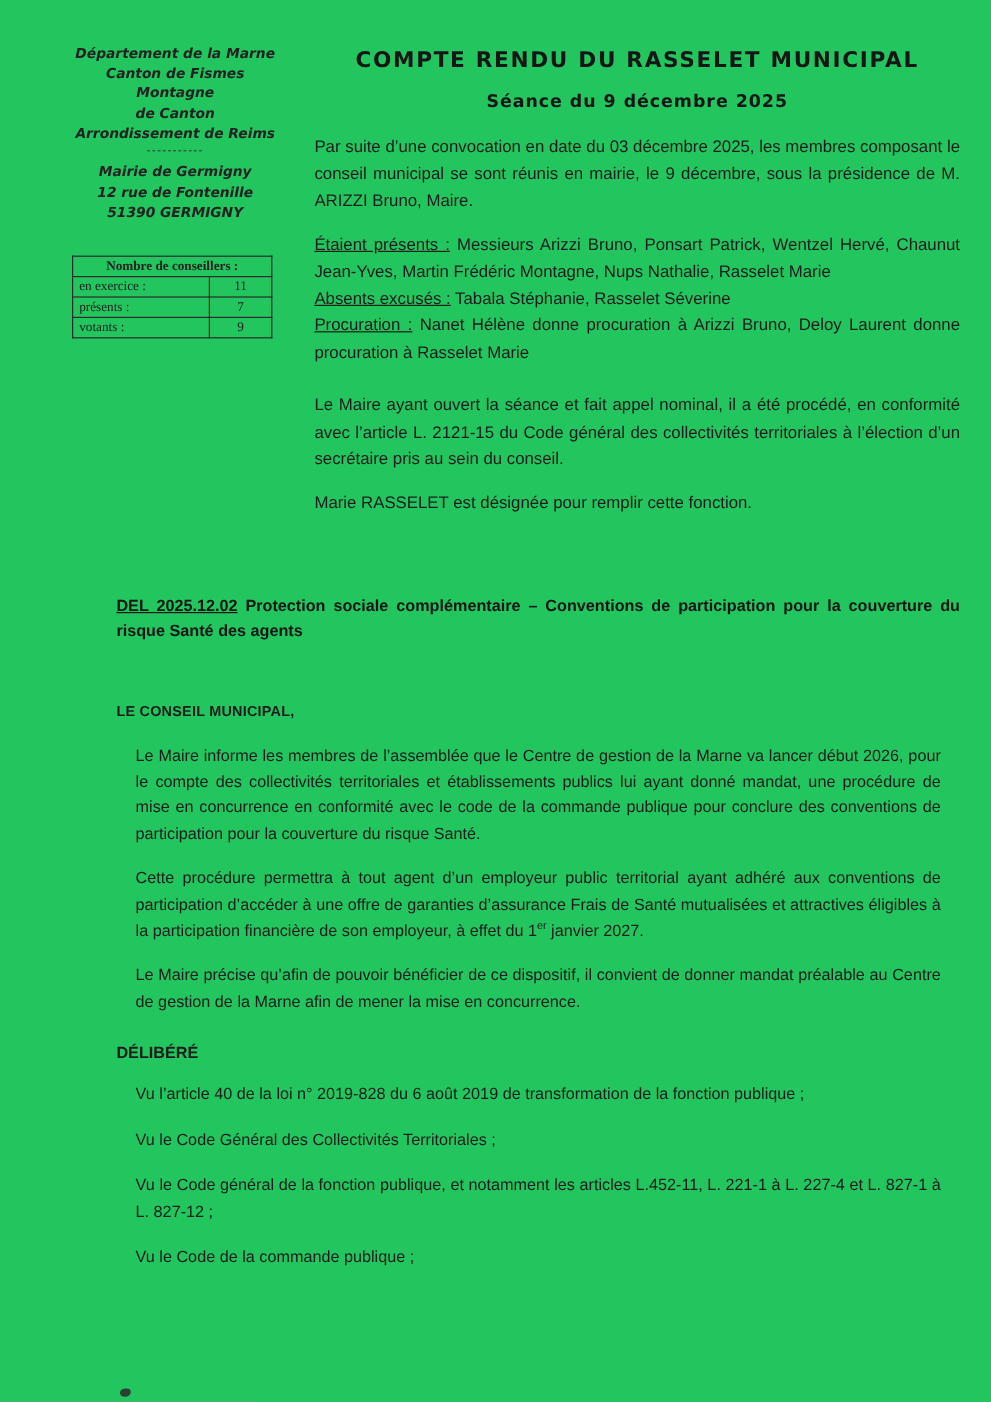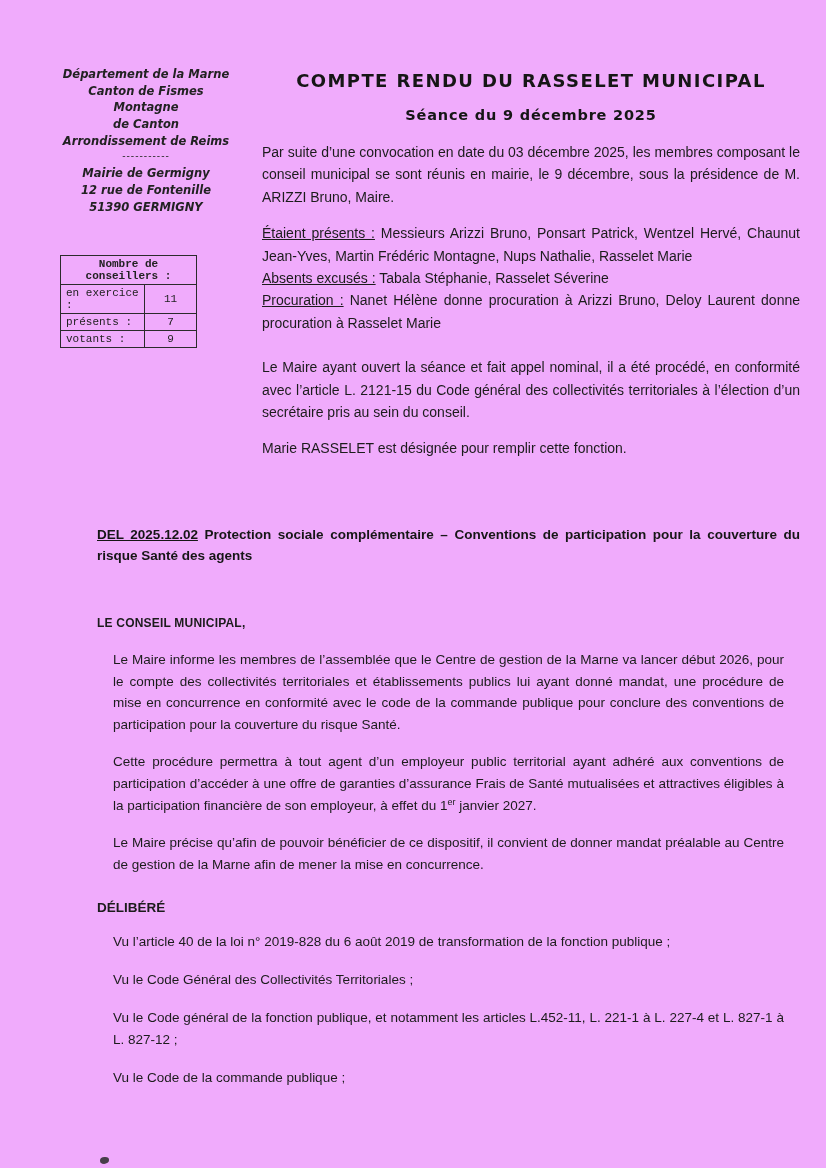--- a/index.html
+++ b/index.html
@@ -3,24 +3,24 @@
 <meta charset="utf-8">
 <style>
   * { box-sizing: border-box; }
   html, body { margin: 0; padding: 0; }
   body { background: #8d8d8d; }
 
   .page {
     width: 826px;
     height: 1168px;
     margin: 0 auto;
-    background: #f0abfc;
+    background: #22c55e;
     color: #1c1c1c;
     font-family: "Liberation Sans", sans-serif;
-    padding: 66px 26px 18px 60px;
+    padding: 36px 26px 18px 60px;
     position: relative;
     overflow: hidden;
   }
 
   
   .header { display: flex; align-items: flex-start; }
   .header-left { width: 172px; flex-shrink: 0; }
   .dept-block, .mairie-block {
     font-family: "DejaVu Sans", sans-serif;
     font-style: italic;
@@ -33,25 +33,25 @@
   .separator {
     text-align: center;
     font-size: 10px;
     letter-spacing: 1px;
     color: #333;
     margin: 1px 0 4px 0;
   }
   .mairie-block { margin-top: 2px; }
 
   table.counselors {
-    margin-top: 40px;
-    width: 137px;
+    margin-top: 28px;
+    width: 167px;
     border-collapse: collapse;
     font-size: 11px;
-    font-family: Liberation Mono, monospace;
+    font-family: Liberation Serif, serif;
     color: #222;
   }
   table.counselors th, table.counselors td {
     border: 1.4px solid #2b2b2b;
     padding: 2px 5px;
   }
   table.counselors th { font-weight: bold; text-align: center; font-size: 11px; }
   table.counselors td.lbl { text-align: left; }
   table.counselors td.val { text-align: center; width: 52px; }
 

